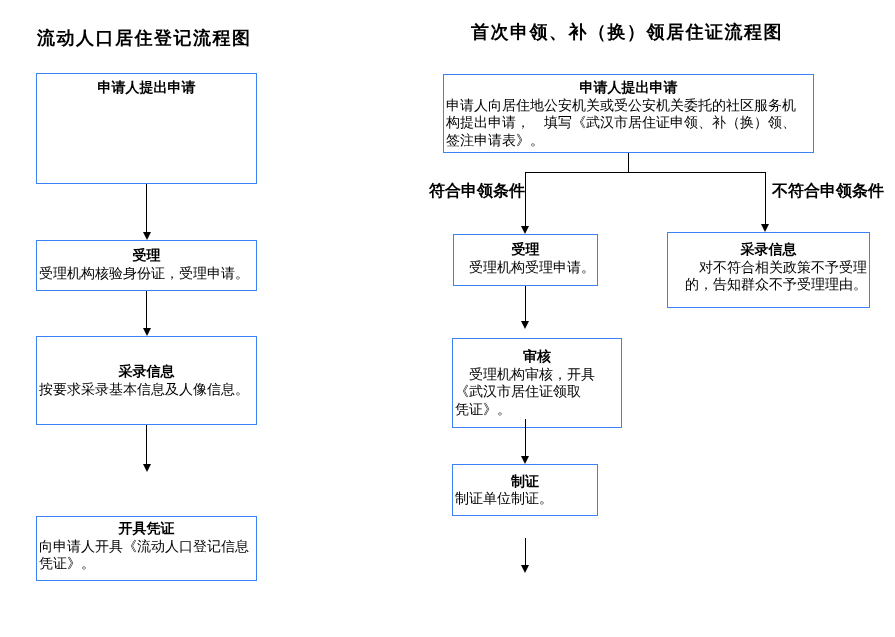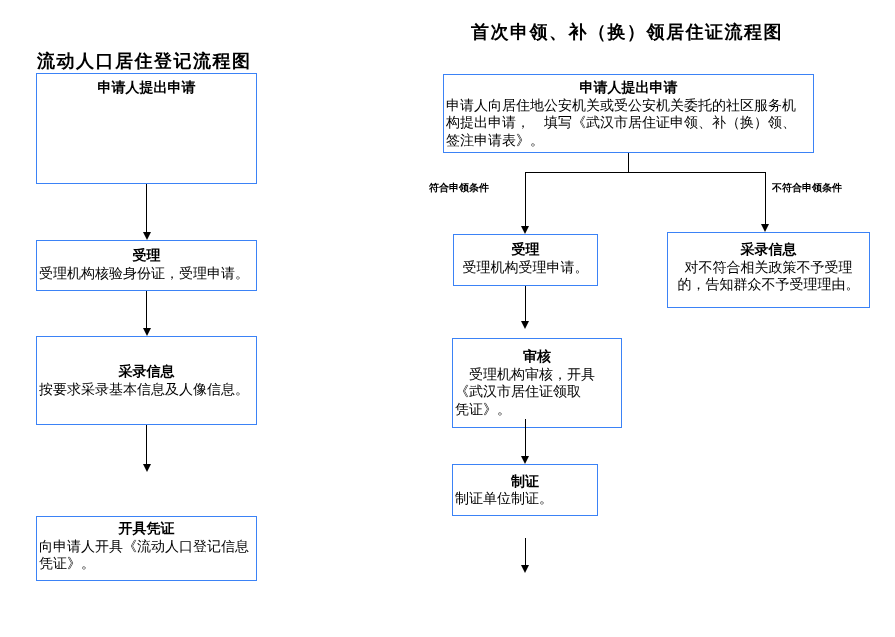--- a/index.html
+++ b/index.html
@@ -41,21 +41,21 @@
     font-weight: bold;
     text-align: center;
     white-space: nowrap;
   }
   .bbody {
     white-space: pre-line;
     text-align: left;
     padding: 0 2px;
   }
   .bbody.centered {
-    text-align: center;
+    text-align: right;
   }
   .vline {
     position: absolute;
     width: 1px;
     background: #000000;
   }
   .hline {
     position: absolute;
     height: 1px;
     background: #000000;
@@ -63,31 +63,31 @@
   .ahead {
     position: absolute;
     width: 0;
     height: 0;
     border-left: 4px solid transparent;
     border-right: 4px solid transparent;
     border-top: 8px solid #000000;
   }
   .branch-label {
     position: absolute;
-    font-size: 10px;
+    font-size: 16px;
     font-weight: bold;
     white-space: nowrap;
   }
 </style>
 </head>
 <body>
 
 <div class="canvas">
 
-  <div class="chart-title" style="left:37px; top:26px;margin-top:23px;">流动人口居住登记流程图</div>
+  <div class="chart-title" style="left:37px; top:26px;">流动人口居住登记流程图</div>
 
   <div class="fbox" style="left:36px; top:73px; width:221px; height:111px; padding-top:5px;">
     <div class="btitle">申请人提出申请</div>
   </div>
 
   <div class="vline" style="left:146px; top:184px; height:48px;"></div>
   <div class="ahead" style="left:143px; top:232px;"></div>
 
   <div class="fbox" style="left:36px; top:240px; width:221px; height:51px; padding-top:6px;">
     <div class="btitle">受理</div>

